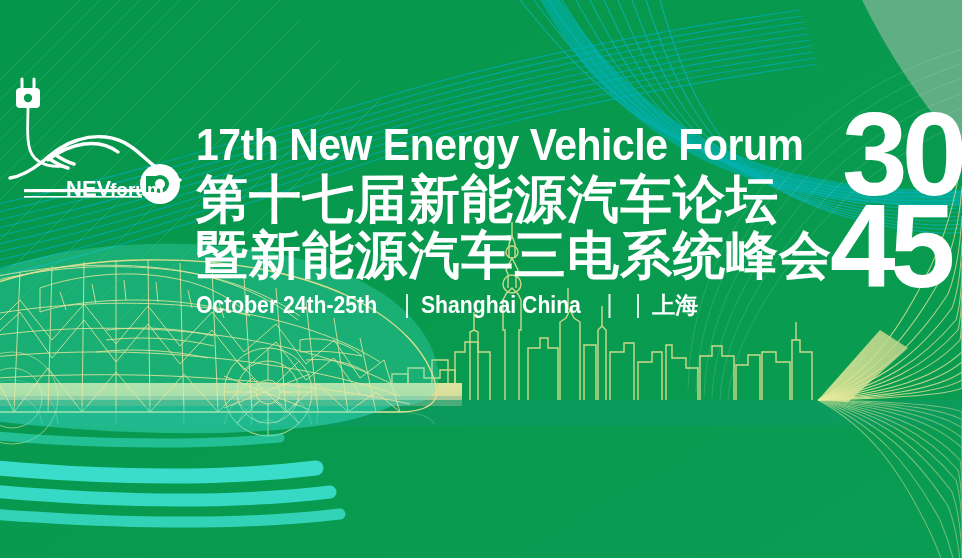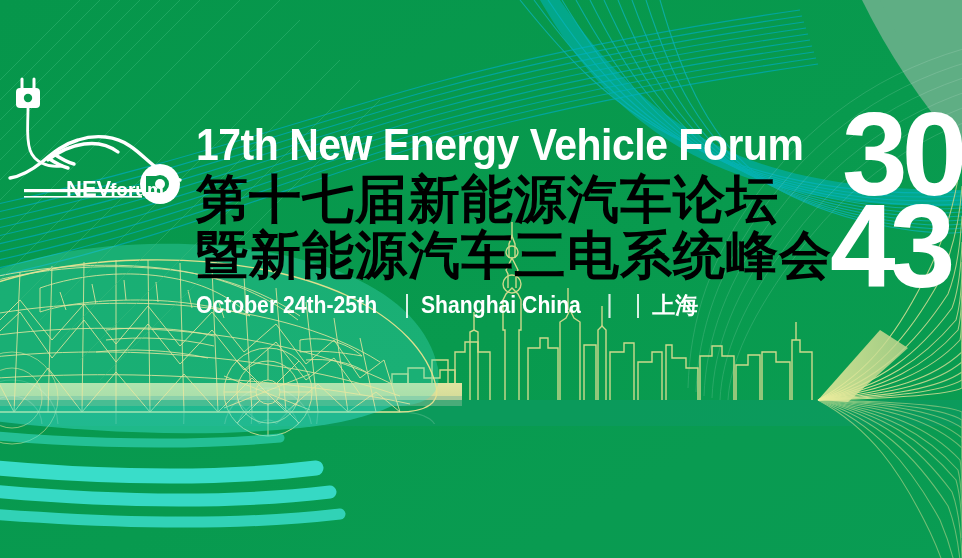--- a/index.html
+++ b/index.html
@@ -32,21 +32,21 @@
     transform:scaleX(0.93);
     transform-origin:left center;
     white-space:nowrap;
   }
   .title-cn{
     font-family:"Liberation Sans", sans-serif;
     font-weight:700;
     font-size:52px;
     line-height:58px;
     letter-spacing:1px;
-    color:#000000;
+    color:#ffffff;
     white-space:nowrap;
   }
   .title-cn.l2{margin-top:-2px;}
   .subline{
     margin-top:7px;
     font-family:"Liberation Sans", sans-serif;
     font-weight:700;
     font-size:23px;
     line-height:28px;
     color:#ffffff;
@@ -429,21 +429,21 @@
       <rect x="20" y="117" width="118" height="3.2" fill="#ffffff"></rect>
       <rect x="20" y="124" width="118" height="1.6" fill="#ffffff"></rect>
     </g>
 
     <text x="62" y="124" fill="#ffffff" font-family="Liberation Sans, sans-serif" font-weight="700" font-size="22">NEV</text>
     <text x="106" y="124" fill="#ffffff" font-family="Liberation Sans, sans-serif" font-weight="700" font-size="19">forum</text>
   </svg>
 
   <div class="year">
     <div class="yr-text yr-20">30</div>
-    <div class="yr-text yr-24">43</div>
+    <div class="yr-text yr-24">45</div>
   </div>
 
   <div class="headline">
     <div class="title-en">17th New Energy Vehicle Forum</div>
     <div class="title-cn l1">第十七届新能源汽车论坛</div>
     <div class="title-cn l2">暨新能源汽车三电系统峰会</div>
 
     <div class="subline">
       <span class="sub-en">October 24th-25th</span>
       <span class="sep">|</span>

